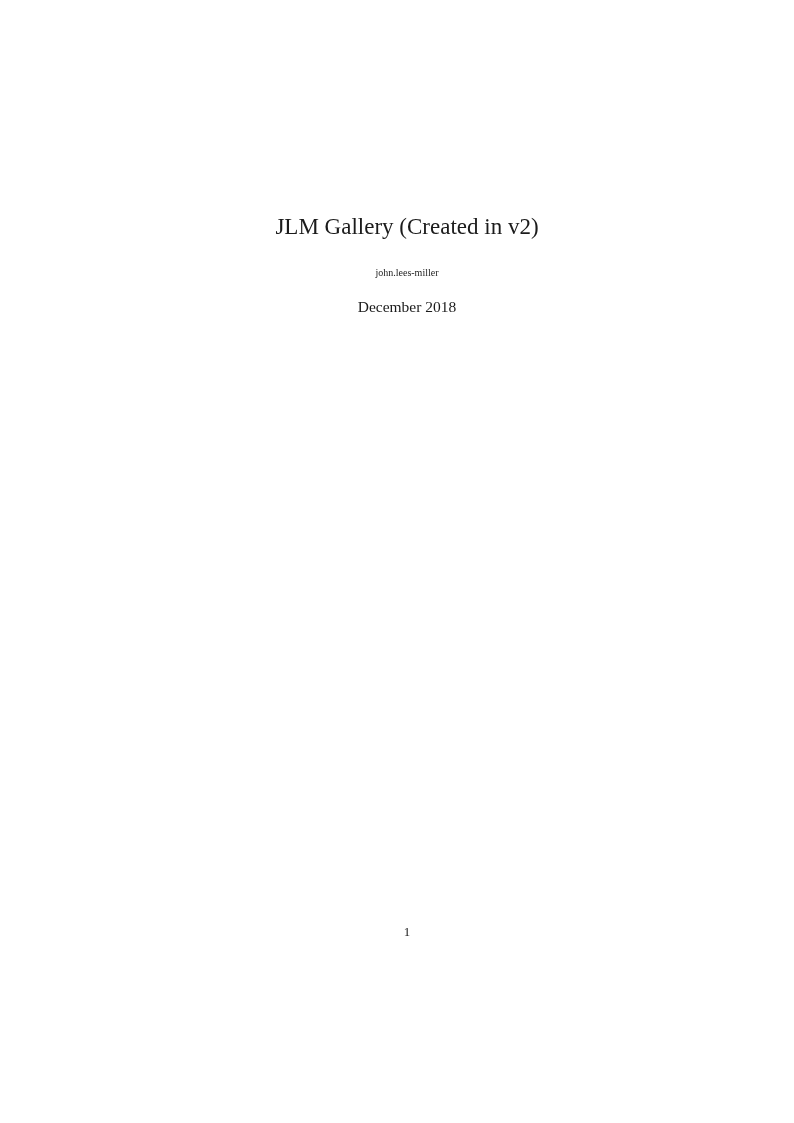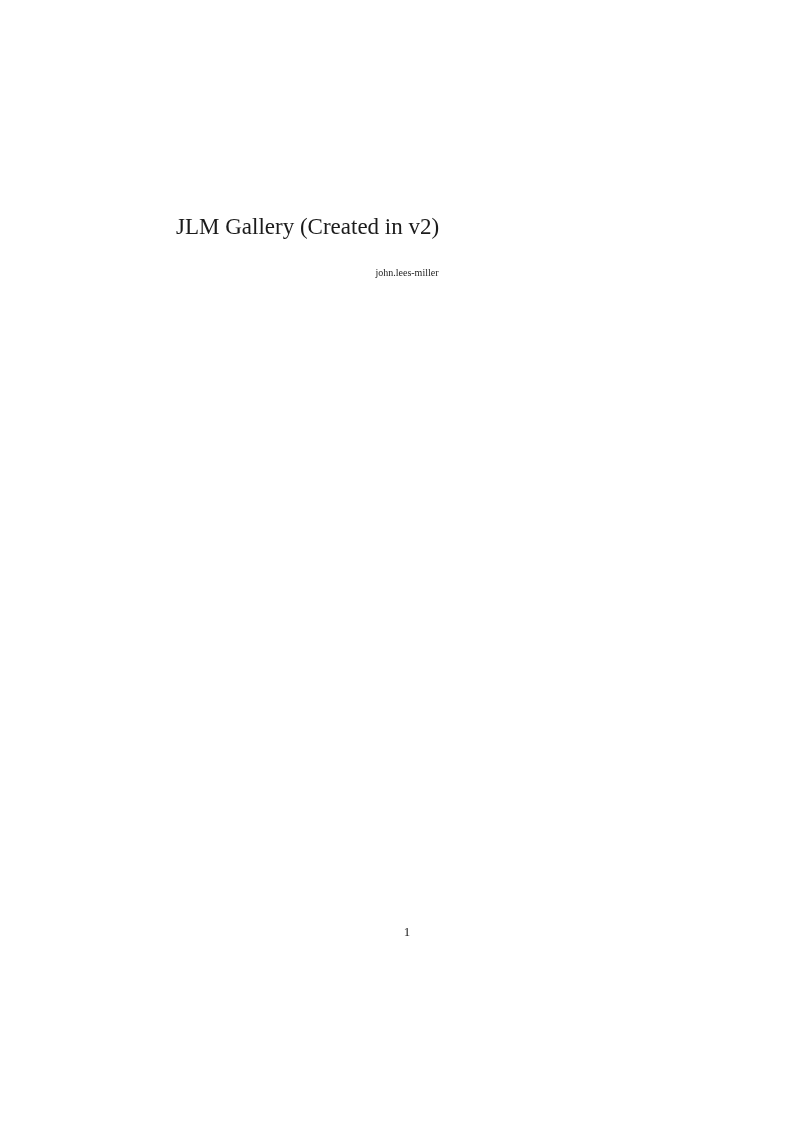--- a/index.html
+++ b/index.html
@@ -15,20 +15,21 @@
     font-family: "Liberation Serif", "DejaVu Serif", serif;
     color: #1b1b1b;
     overflow: hidden;
   }
   
   .doc-title {
     position: absolute;
     left: 176px;
     top: 213px;
     width: 462px;
+    text-align: center;
     font-size: 23px;
     line-height: 1.2;
     font-weight: normal;
     margin: 0;
   }
   .doc-author {
     position: absolute;
     left: 176px;
     top: 267px;
     width: 462px;
@@ -72,17 +73,18 @@
 </style>
 </head>
 <body>
 
 <div class="page">
 
   <h1 class="doc-title">JLM Gallery (Created in v2)</h1>
 
   <div class="doc-author">john.lees-miller</div>
 
+  <div class="doc-date">December 2018</div>
 
 
   <div class="page-footer">1</div>
 
 </div>
 
 </body></html>

